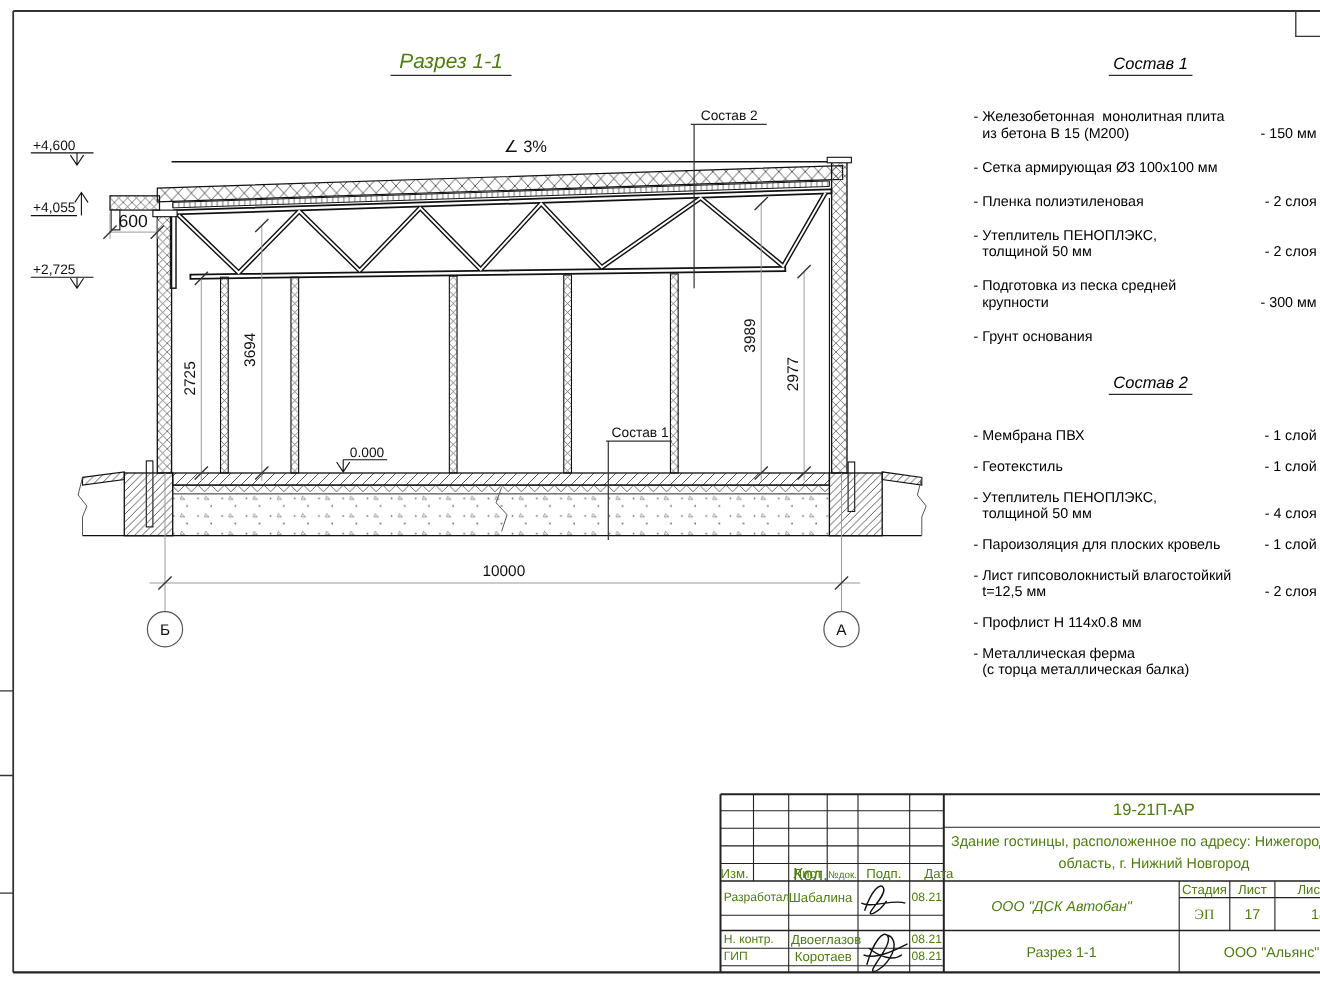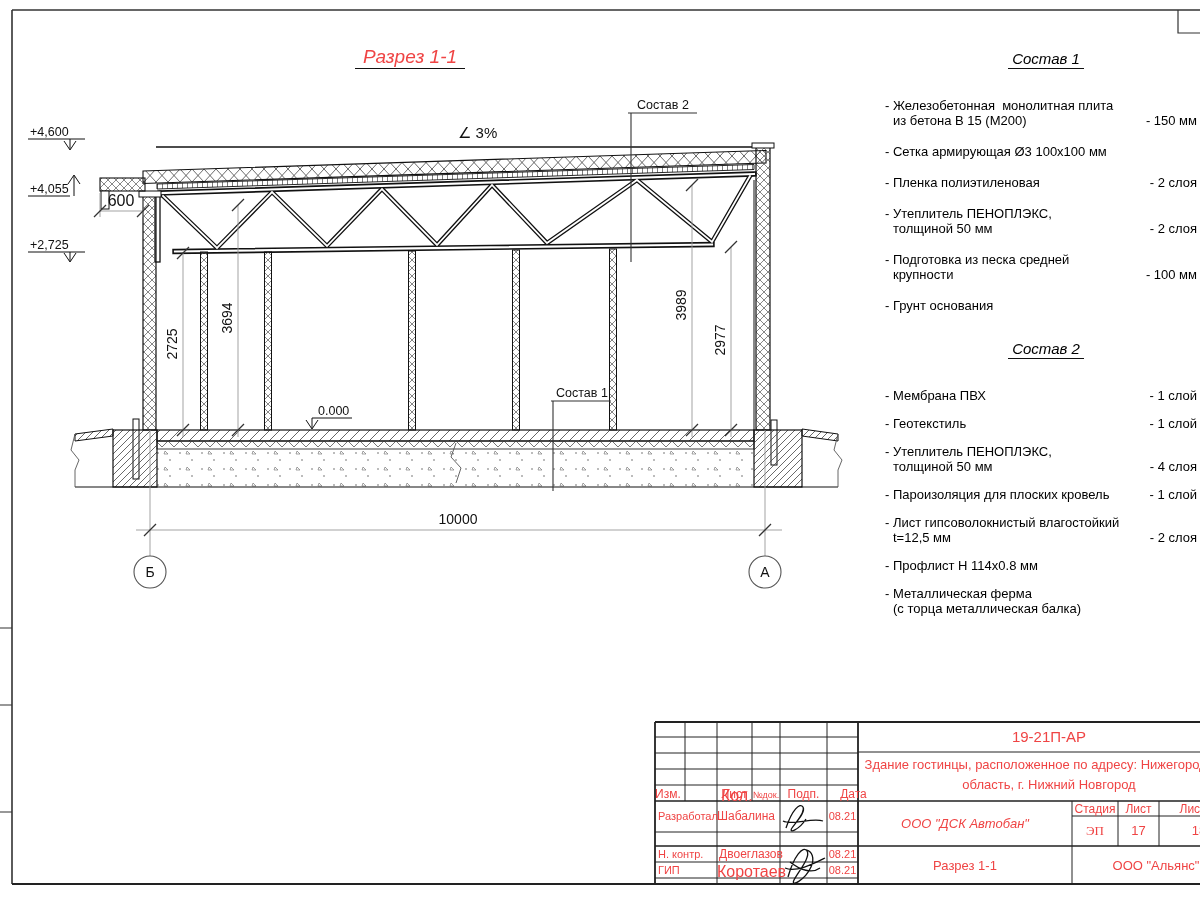--- a/index.html
+++ b/index.html
@@ -1,19 +1,19 @@
 <!DOCTYPE html>
 <html><head>
 <meta charset="utf-8">
 <style>
   html,body{margin:0;padding:0;background:#e8e8e8;font-family:"Liberation Sans",sans-serif;}
   .canvas{position:relative;width:1200px;height:900px;background:#ffffff;overflow:hidden;}
   .canvas svg{position:absolute;left:0;top:0;}
   svg text{font-family:"Liberation Sans",sans-serif;fill:#111;}
-  .ov{position:absolute;color:#ef4444;white-space:nowrap;}
+  .ov{position:absolute;color:#4d7c0f;white-space:nowrap;}
   .center{text-align:center;}
   
   .dtitle{left:340px;top:46px;width:140px;text-align:center;}
   .dtitle span{font-style:italic;font-size:19px;border-bottom:1.6px solid #111;padding:0 8px 1px 8px;}
   
   .sostav{position:absolute;left:885px;width:322px;}
   #sostav1{top:50px;}
   #sostav2{top:340px;}
   .s-title{text-align:center;margin-bottom:30px;}
   .s-title span{font-style:italic;font-size:15px;border-bottom:1.2px solid #111;padding:0 4px 1px 4px;}
@@ -209,21 +209,21 @@
     <div class="val">- 2 слоя</div>
   </div>
   <div class="s-item">
     <div class="l1">- Утеплитель ПЕНОПЛЭКС,</div>
     <div class="l2">толщиной 50 мм</div>
     <div class="val">- 2 слоя</div>
   </div>
   <div class="s-item">
     <div class="l1">- Подготовка из песка средней</div>
     <div class="l2">крупности</div>
-    <div class="val">- 100 мм</div>
+    <div class="val">- 300 мм</div>
   </div>
   <div class="s-item">
     <div class="l1">- Грунт основания</div>
 
     <div class="val"></div>
   </div>
 </div>
 
 <div class="sostav" id="sostav2">
   <div class="s-title"><span>Состав 2</span></div>
@@ -277,21 +277,21 @@
 
 <div class="ov" style="left:658px;top:810px;font-size:11px;">Разработал</div>
 <div class="ov center" style="left:717px;top:809px;width:51px;font-size:12px;">Шабалина</div>
 <div class="ov center" style="left:827px;top:810px;width:31px;font-size:11px;">08.21</div>
 
 <div class="ov" style="left:658px;top:848px;font-size:11px;">Н. контр.</div>
 <div class="ov center" style="left:717px;top:847px;width:68px;font-size:12px;">Двоеглазов</div>
 <div class="ov center" style="left:827px;top:848px;width:31px;font-size:11px;">08.21</div>
 
 <div class="ov" style="left:658px;top:864px;font-size:11px;">ГИП</div>
-<div class="ov center" style="left:717px;top:863px;width:63px;font-size:16px;">Коротаев</div>
+<div class="ov center" style="left:717px;top:863px;width:63px;font-size:12px;">Коротаев</div>
 <div class="ov center" style="left:827px;top:864px;width:31px;font-size:11px;">08.21</div>
 
 <div class="ov tb center" style="left:858px;top:816px;width:214px;font-style:italic;">ООО "ДСК Автобан"</div>
 <div class="ov tb center" style="left:858px;top:858px;width:214px;">Разрез 1-1</div>
 <div class="ov tb center" style="left:1072px;top:858px;width:168px;">ООО "Альянс"</div>
 
 <div class="ov center" style="left:1072px;top:802px;width:46px;font-size:12px;">Стадия</div>
 <div class="ov center" style="left:1118px;top:802px;width:41px;font-size:12px;">Лист</div>
 <div class="ov center" style="left:1159px;top:802px;width:80px;font-size:12px;">Листов</div>
 <div class="ov tb center" style="left:1072px;top:823px;width:46px;font-family:Liberation Serif, serif;">ЭП</div>

